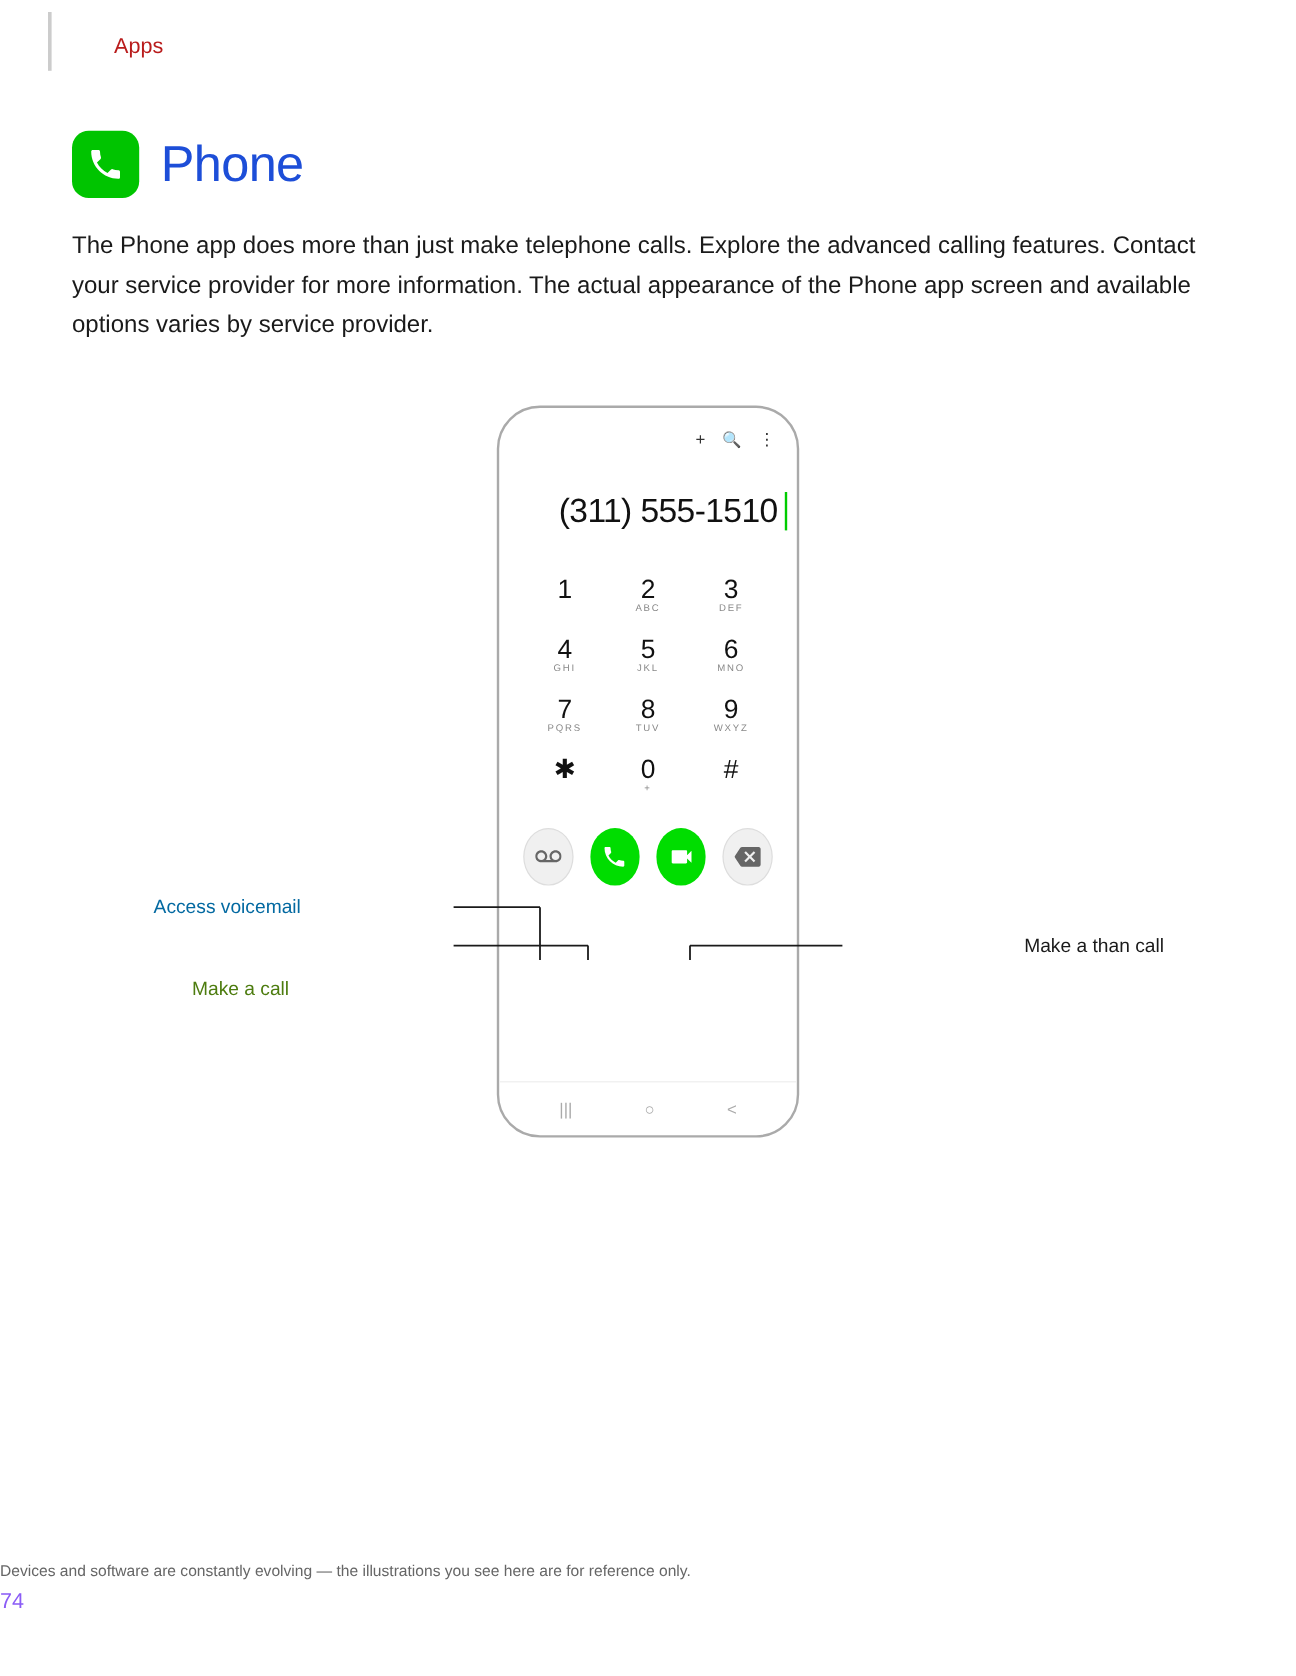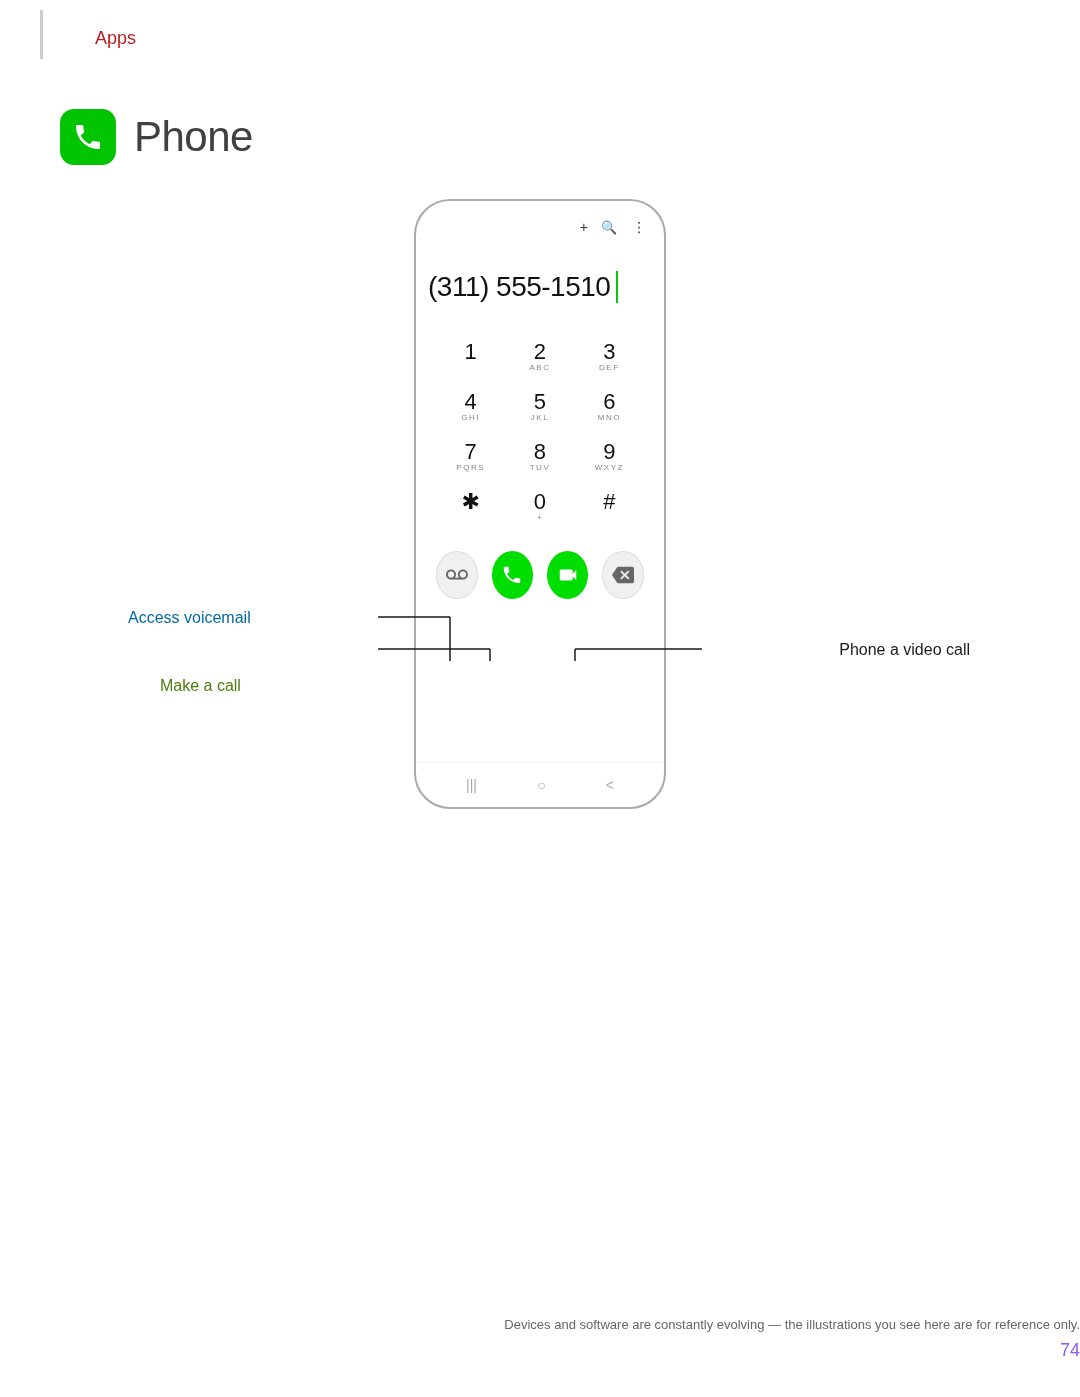--- a/index.html
+++ b/index.html
@@ -49,21 +49,21 @@
       flex-shrink: 0;
     }
     .phone-icon-circle svg {
       width: 32px;
       height: 32px;
       fill: white;
     }
     .phone-title-text {
       font-size: 42px;
       font-weight: 300;
-      color: #404040;
+      color: #1d4ed8;
       letter-spacing: -0.5px;
     }
 
     
     .description {
       font-size: 20px;
       line-height: 1.65;
       color: #1a1a1a;
       margin-bottom: 40px;
       max-width: 940px;
@@ -188,24 +188,24 @@
       top: 0;
       left: 0;
       width: 100%;
       height: 100%;
       pointer-events: none;
     }
 
     
     .footer {
       position: absolute;
-      bottom: 36px;
+      bottom: 52px;
       left: 0;
       right: 0;
-      text-align: right;
+      text-align: left;
     }
     .footer-note {
       font-size: 13px;
       color: #666;
       margin-bottom: 8px;
     }
     .footer-page {
       font-size: 18px;
       color: #8b5cf6;
       font-weight: 500;
@@ -223,33 +223,34 @@
   <div class="phone-title-row">
     <div class="phone-icon-circle">
 
       <svg viewBox="0 0 24 24" fill="white">
         <path d="M6.6 10.8c1.4 2.8 3.8 5.1 6.6 6.6l2.2-2.2c.3-.3.7-.4 1-.2 1.1.4 2.3.6 3.6.6.6 0 1 .4 1 1V20c0 .6-.4 1-1 1C10.6 21 3 13.4 3 4c0-.6.4-1 1-1h3.5c.6 0 1 .4 1 1 0 1.3.2 2.5.6 3.6.1.3 0 .7-.2 1L6.6 10.8z"></path>
       </svg>
     </div>
     <span class="phone-title-text">Phone</span>
   </div>
 
+  <p class="description">The Phone app does more than just make telephone calls. Explore the advanced calling features. Contact your service provider for more information. The actual appearance of the Phone app screen and available options varies by service provider.</p>
 
   <div class="mockup-area" style="height: 620px;">
 
     <div class="phone-frame" style="margin-top: 10px;">
 
       <div class="phone-topbar">
         <span class="phone-topbar-icon">+</span>
         <span class="phone-topbar-icon" style="font-size:13px;">🔍</span>
         <span class="phone-topbar-icon">⋮</span>
       </div>
 
       <div style="padding: 20px 0 20px 0; text-align: right; padding-right: 0;">
-        <div style="display: flex; align-items: center; padding-right: 8px; gap: 0;">
+        <div style="display: flex; align-items: center; justify-content: flex-end; padding-right: 8px; gap: 0;">
           <span style="font-size: 28px; color: #111; letter-spacing: -0.5px; padding: 8px 4px 8px 12px;">(311) 555-1510</span>
           <span style="display: inline-block; width: 2px; height: 32px; background: #00cc00; margin-left: 2px; vertical-align: middle;"></span>
         </div>
       </div>
 
       <div class="dialpad">
 
         <div class="dialpad-key">
           <span class="key-num">1</span>
           <span class="key-sub"></span>
@@ -349,21 +350,21 @@
       <line x1="642" y1="460" x2="515" y2="460" stroke="#1a1a1a" stroke-width="1.5"></line>
       <line x1="515" y1="460" x2="515" y2="472" stroke="#1a1a1a" stroke-width="1.5"></line>
     </svg>
 
     <div style="position: absolute; top: 0; left: 0; width: 100%; height: 100%; pointer-events: none;">
 
       <div style="position: absolute; left: 68px; top: 420px; font-size: 16px; color: #0369a1; white-space: nowrap;">Access voicemail</div>
 
       <div style="position: absolute; left: 100px; top: 452px; font-size: 16px; color: #4d7c0f; white-space: nowrap; margin-top: 36px;">Make a call</div>
 
-      <div style="position: absolute; right: 50px; top: 452px; font-size: 16px; color: #1a1a1a; white-space: nowrap;">Phone a video call</div>
+      <div style="position: absolute; right: 50px; top: 452px; font-size: 16px; color: #1a1a1a; white-space: nowrap;">Make a than call</div>
     </div>
 
   </div>
 
 </div>
 
 <div class="footer">
   <div class="footer-note">Devices and software are constantly evolving — the illustrations you see here are for reference only.</div>
   <div class="footer-page">74</div>
 </div>

